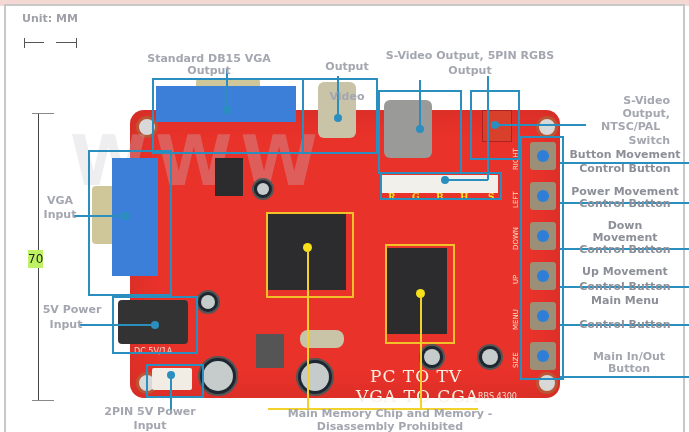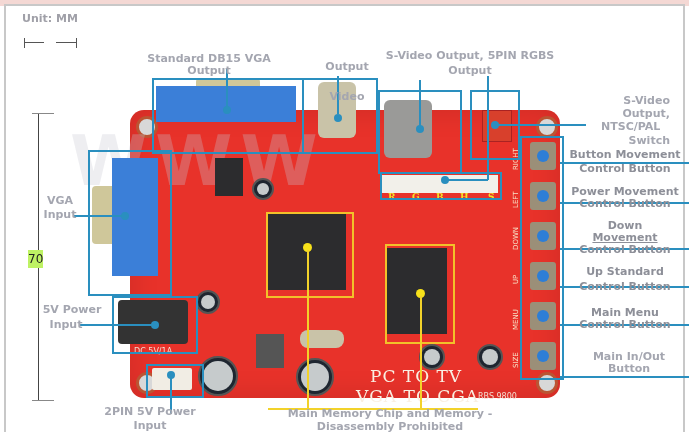--- a/index.html
+++ b/index.html
@@ -116,21 +116,21 @@
     <div class="top"></div>
   </div>
 <div class="cap" style="left:477px;top:344px;width:22px;height:22px;">
     <div class="top"></div>
   </div>
 <div class="chip" style="left:256px;top:334px;width:28px;height:34px;background:#555;"></div>
 <div class="chip" style="left:300px;top:330px;width:44px;height:18px;background:#c9c3a8;border-radius:8px;"></div>
 
 <div class="silk" style="left:370px;top:366px;">PC  TO  TV</div>
 <div class="silk" style="left:356px;top:386px;">VGA  TO  CGA</div>
-<div class="silk-small" style="left:478px;top:392px;">RBS 9800</div>
+<div class="silk-small" style="left:478px;top:392px;">RBS 4300</div>
 
 <div class="button" style="top:142px;">
     <div class="knob"></div>
   </div>
 <div class="button" style="top:182px;">
     <div class="knob"></div>
   </div>
 <div class="button" style="top:222px;">
     <div class="knob"></div>
   </div>
@@ -201,25 +201,25 @@
 <div class="label" style="left:600px;top:95px;width:70px;text-align:right;">S-Video</div>
 <div class="label" style="left:600px;top:108px;width:70px;text-align:right;">Output,</div>
 <div class="label" style="left:601px;top:121px;width:70px;text-align:left;">NTSC/PAL</div>
 <div class="label" style="left:600px;top:135px;width:70px;text-align:right;">Switch</div>
 
 <div class="label dark" style="left:568px;top:149px;width:114px;">Button Movement</div>
 <div class="label dark" style="left:568px;top:163px;width:114px;">Control Button</div>
 <div class="label dark" style="left:568px;top:186px;width:114px;">Power Movement</div>
 <div class="label dark" style="left:568px;top:198px;width:114px;">Control Button</div>
 <div class="label dark" style="left:568px;top:220px;width:114px;">Down</div>
-<div class="label dark" style="left:568px;top:232px;width:114px;text-decoration:underline;">Movement</div>
+<div class="label dark" style="left:568px;top:232px;width:114px;">Movement</div>
 <div class="label dark" style="left:568px;top:244px;width:114px;">Control Button</div>
-<div class="label dark" style="left:568px;top:266px;width:114px;">Up Standard</div>
+<div class="label dark" style="left:568px;top:266px;width:114px;">Up Movement</div>
 <div class="label dark" style="left:568px;top:281px;width:114px;">Control Button</div>
-<div class="label dark" style="left:568px;top:307px;width:114px;text-align:center;">Main Menu</div>
+<div class="label dark" style="left:568px;top:295px;width:114px;text-align:center;">Main Menu</div>
 <div class="label dark" style="left:568px;top:319px;width:114px;">Control Button</div>
 <div class="label" style="left:572px;top:351px;width:114px;">Main In/Out</div>
 <div class="label" style="left:572px;top:363px;width:114px;">Button</div>
 
 <div class="label" style="left:40px;top:195px;width:40px;">VGA</div>
 <div class="label" style="left:40px;top:209px;width:40px;">Input</div>
 <div class="label" style="left:40px;top:304px;width:64px;">5V Power</div>
 <div class="label" style="left:34px;top:319px;width:64px;">Input</div>
 <div class="label" style="left:100px;top:406px;width:100px;">2PIN 5V Power</div>
 <div class="label" style="left:100px;top:420px;width:100px;">Input</div>

